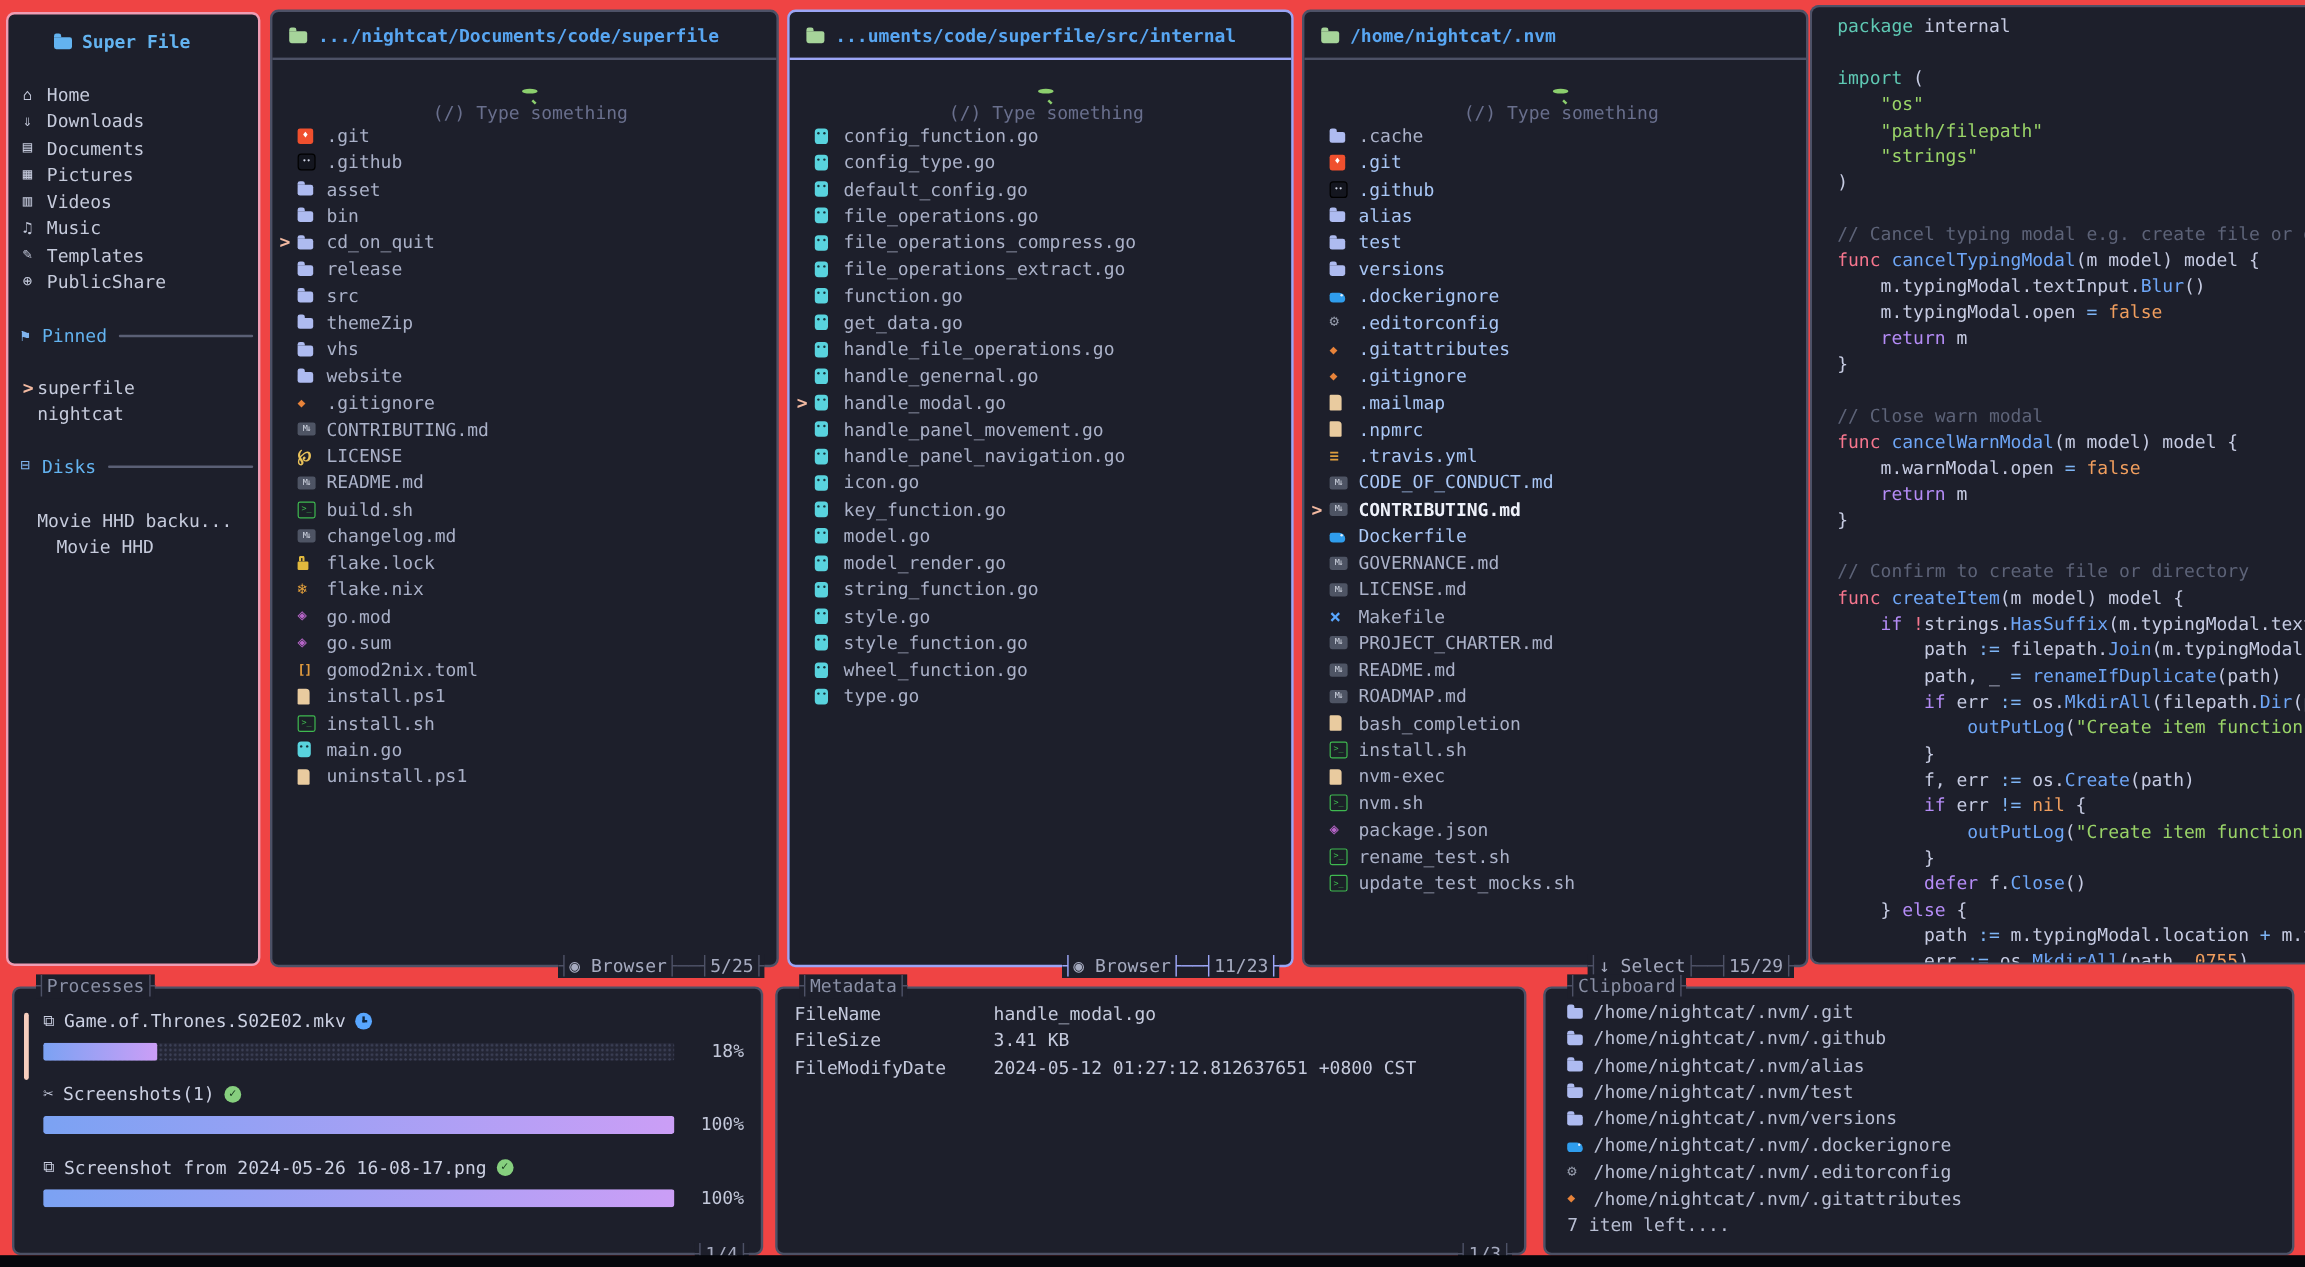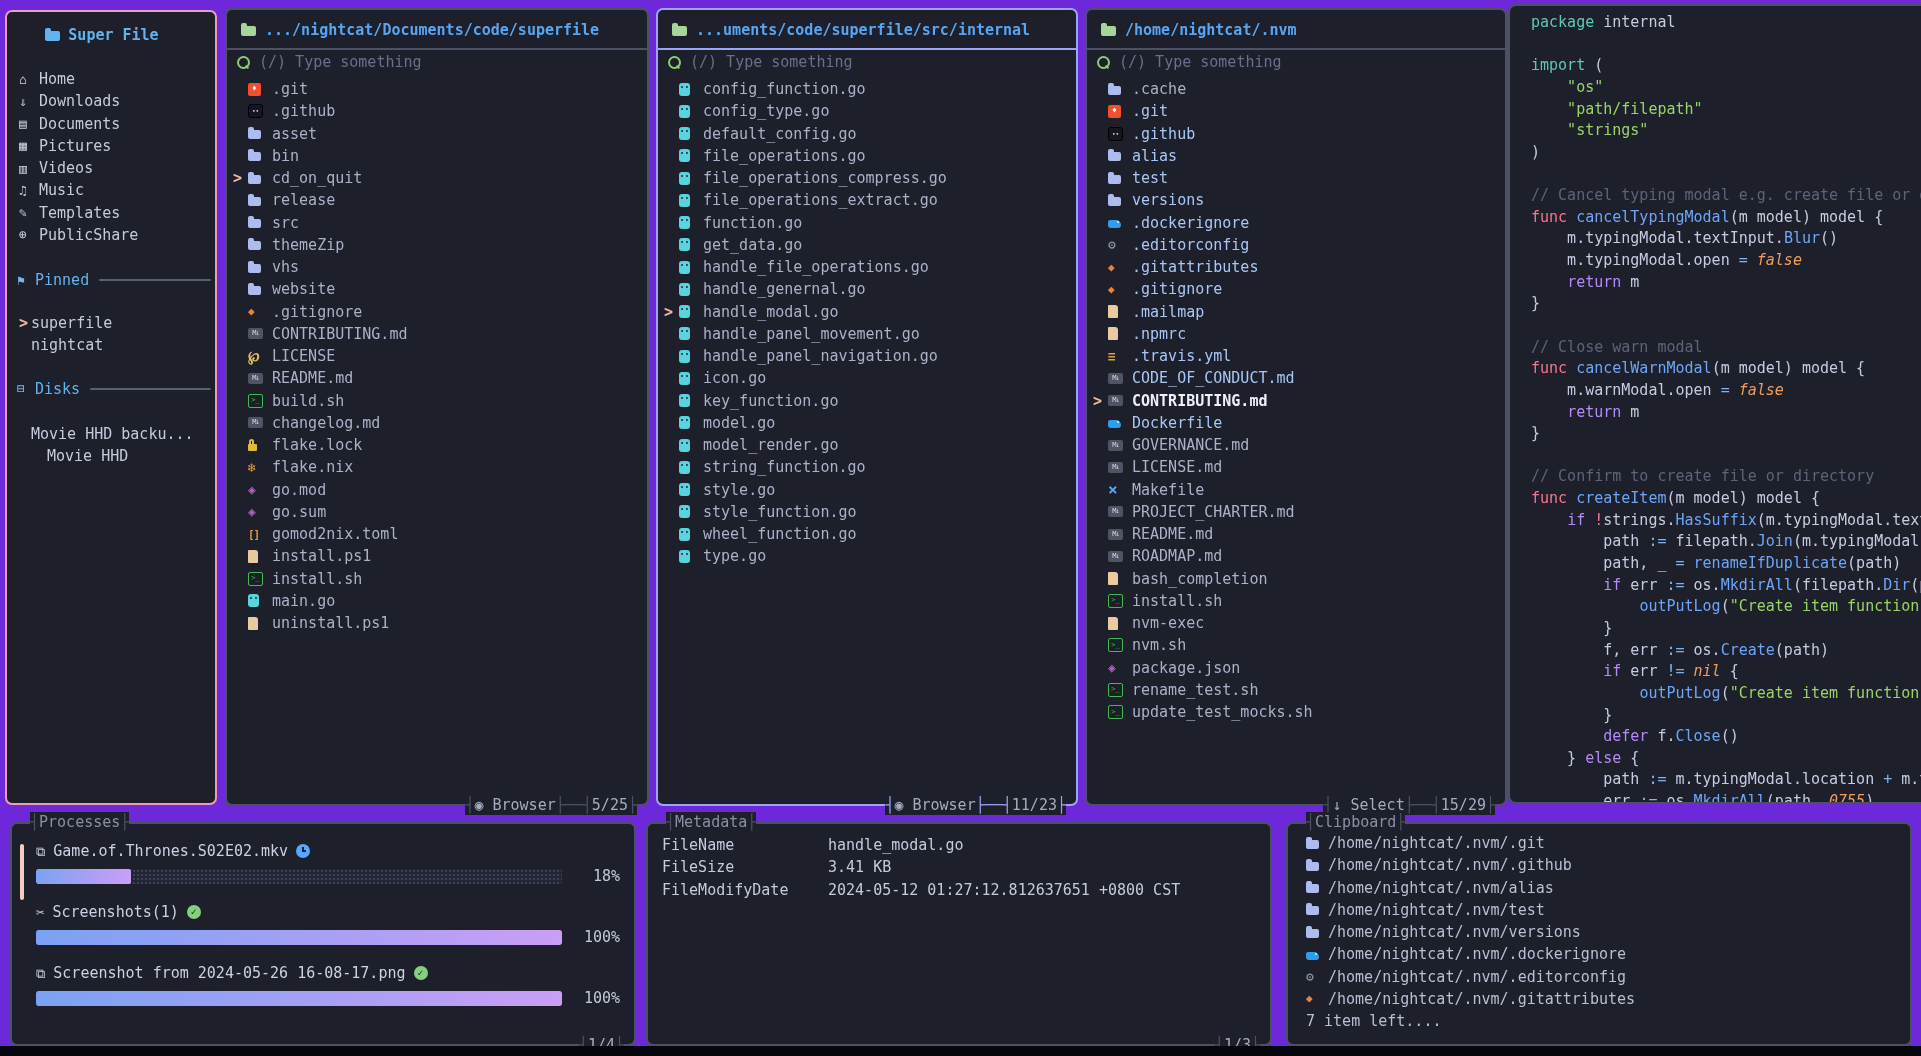--- a/index.html
+++ b/index.html
@@ -1,38 +1,38 @@
 <!DOCTYPE html>
 <html><head>
 <meta charset="utf-8">
 <style>
   html,body{margin:0;padding:0;background:#14151f;}
   body{width:1921px;height:1056px;position:relative;overflow:hidden;
        font-family:"DejaVu Sans Mono",monospace;font-size:15px;color:#b6bcd2;}
-  .stage{position:absolute;inset:0;background:#6d28d9;}
+  .stage{position:absolute;inset:0;background:#ef4444;}
   .bottom-strip{position:absolute;left:0;bottom:0;width:100%;height:10px;background:#06070c;}
 
   
   .panel{position:absolute;border:2px solid #4d5166;border-radius:7px;background:#1d1f2b;box-sizing:border-box;}
   .panel.focused{border-color:#9ba5f5;}
   .panel.pinkbrd{border-color:#ef9db4;}
 
   .ptitle{position:absolute;top:-12px;left:18px;display:flex;align-items:center;background:#1d1f2b;
           color:#8a90a6;font-size:15px;line-height:20px;}
   .ptitle .t, .pfooter .t{color:#4d5166;}
   .pfooter{position:absolute;bottom:-11px;right:10px;display:flex;align-items:center;background:#1d1f2b;
            color:#a6abc0;font-size:15px;line-height:20px;white-space:pre;}
   .focused > .pfooter .t{color:#9ba5f5;}
 
   
   .fpanel .phead{display:flex;align-items:center;gap:9px;height:36px;padding:2px 0 0 14px;}
   .fpanel .ppath{color:#58a6f2;font-weight:bold;white-space:nowrap;overflow:hidden;}
   .fpanel .psep{height:0;border-bottom:2px solid #4d5166;margin:0;}
   .fpanel.focused .psep{border-color:#9ba5f5;}
-  .searchrow{display:flex;align-items:center;height:24px;margin:0 0 2px 10px;color:#696f8d;gap:7px;}
+  .searchrow{display:flex;align-items:center;height:24px;margin:24px 0 2px 10px;color:#696f8d;gap:7px;flex-direction:column;}
   .files{padding-top:2px;}
   .frow{display:flex;align-items:center;height:22.25px;padding-left:6px;white-space:nowrap;overflow:hidden;}
   .frow .gut{width:15px;flex:none;color:#f2b9a1;font-weight:bold;}
   .fname{color:#aab1c8;}
   .fname.sel{color:#a9c7f6;}
   .fname.curline{color:#eef1fa;font-weight:bold;}
 
   .icell{width:24px;flex:none;display:flex;align-items:center;justify-content:flex-start;}
 
   
@@ -81,21 +81,21 @@
   .shead{display:flex;align-items:center;height:22px;padding-left:4px;color:#63b3f0;}
   .shead .sic{width:18px;flex:none;color:#7fb3ee;font-size:13px;}
   .shead .line{flex:1;height:2px;background:#5a5f75;margin:0 4px 0 10px;border-radius:1px;}
   .srow .gut{width:12px;margin-left:-12px;flex:none;color:#f2b9a1;font-weight:bold;}
 
   
   .codepane{position:absolute;border:2px solid #4d5166;border-right:none;border-radius:8px 0 0 8px;
             background:#1d1f2b;box-sizing:border-box;overflow:hidden;}
   .cline{height:21.65px;line-height:21.65px;white-space:pre;overflow:hidden;padding-left:21px;}
   .tk-kw{color:#5fc9b4;} .tk-fn{color:#6ea6f7;} .tk-st{color:#9ad468;} .tk-cm{color:#5d6378;}
-  .tk-kp{color:#f7768e;} .tk-kc{color:#b58cf7;} .tk-nm{color:#f09e5e;font-style:italic;} .tk-op{color:#7fb5f5;} .tk-tx{color:#c6cbe2;}
+  .tk-kp{color:#f7768e;} .tk-kc{color:#b58cf7;} .tk-nm{color:#f09e5e;} .tk-op{color:#7fb5f5;} .tk-tx{color:#c6cbe2;}
 
   
   .proc-item{margin:16px 14px 0 24px;position:relative;}
   .proc-line1{display:flex;align-items:center;gap:8px;height:22px;color:#ccd1e3;}
   .proc-barrow{display:flex;align-items:center;margin-top:5px;}
   .proc-track{flex:1;height:15px;border-radius:2px;position:relative;overflow:hidden;
               background-color:#232534;
               background-image:radial-gradient(circle,#3c4056 1px,transparent 1.2px);background-size:4px 4px;}
   .proc-fill{position:absolute;left:0;top:0;bottom:0;border-radius:2px;
              background:linear-gradient(90deg,#7ba2f3,#cb9ef6);}

